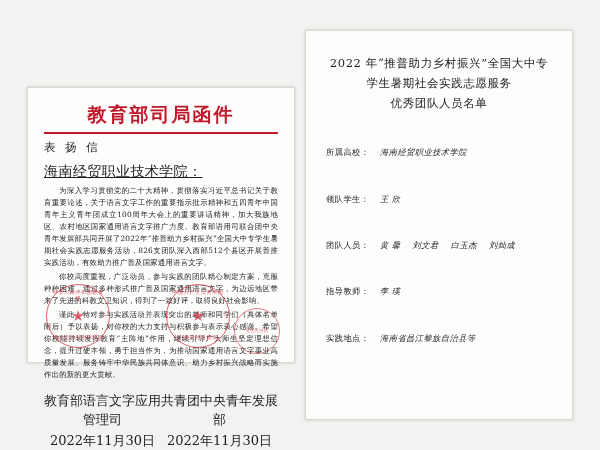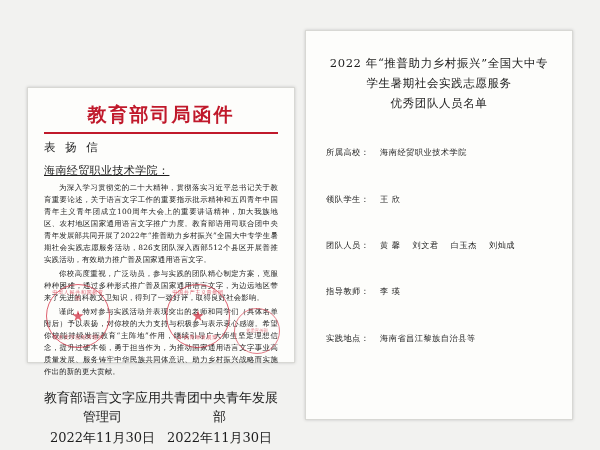--- a/index.html
+++ b/index.html
@@ -47,21 +47,21 @@
   }
   .letter-title{
     text-align:left;
     font-size:11.5px;
     font-family:"DejaVu Serif", serif;
     letter-spacing:3px;
     margin:2px 0 8px 0;
     color:#1d1d1d;
   }
   .recipient{
-    font-size:11px;
+    font-size:14px;
     font-family:"DejaVu Serif", serif;
     text-decoration:underline;
     margin:0 0 4px 0;
     letter-spacing:.4px;
   }
   .para{
     font-size:7.4px;
     line-height:1.62;
     font-family:"DejaVu Serif", serif;
     text-align:justify;
@@ -157,20 +157,21 @@
   }
   .row .k{
     width:54px;
     flex:0 0 54px;
     white-space:nowrap;
     letter-spacing:.5px;
   }
   .row .v{
     flex:1;
     letter-spacing:.5px;
+    font-style:italic;
   }
   .members .v span{ display:inline-block; margin-right:9px; }
   .members .v .line{ display:block; }
 </style>
 </head>
 <body>
 
 <div class="page">
 
   <div class="doc-left">

